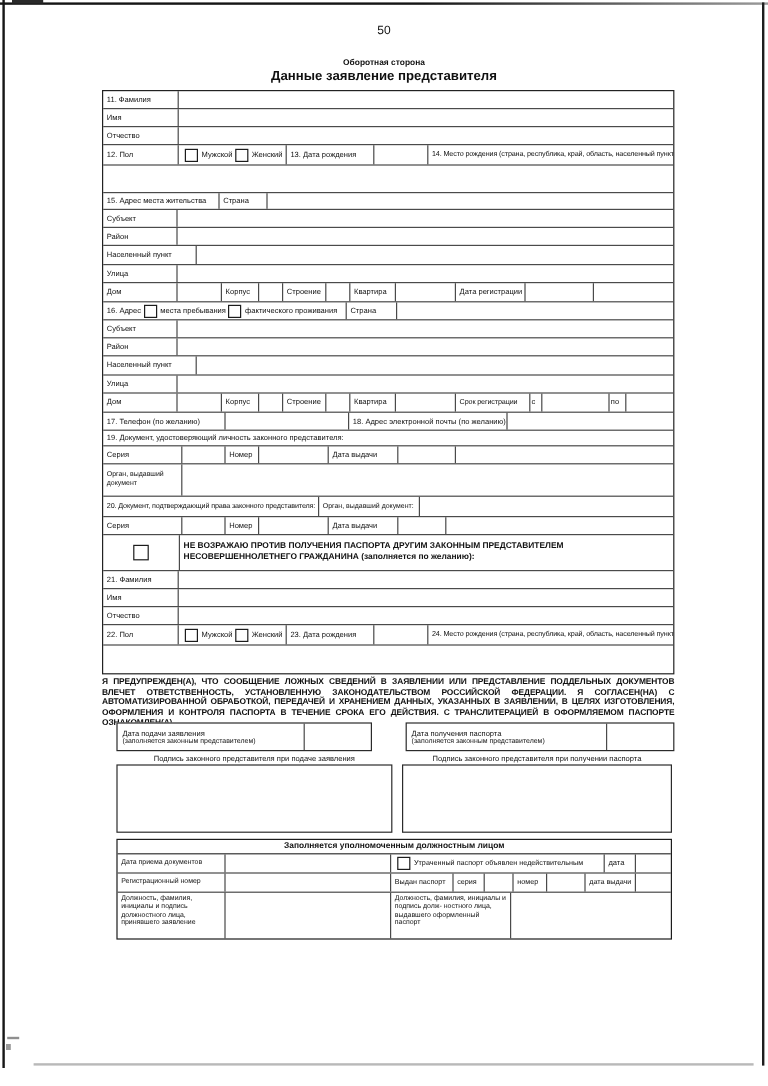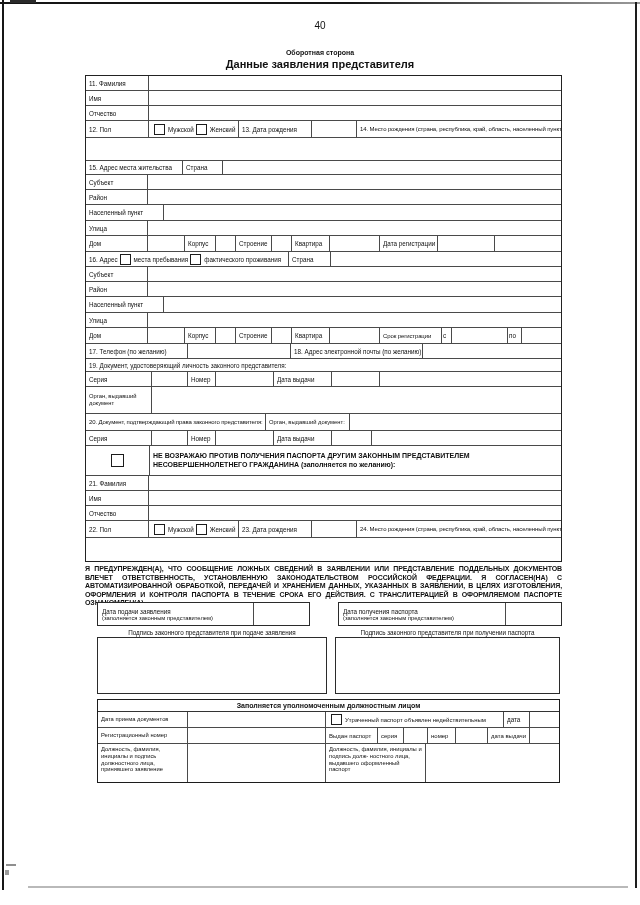--- a/index.html
+++ b/index.html
@@ -52,23 +52,23 @@
 
 <div class="page">
   <div class="b-top"></div>
   <div class="b-left"></div>
   <div class="b-right"></div>
   <div class="b-bottom"></div>
   <div class="speck1"></div>
   <div class="speck2"></div>
   <div class="speck3"></div>
 
-  <div class="pageno">40</div>
+  <div class="pageno">50</div>
   <div class="subtitle">Оборотная сторона</div>
-  <div class="title">Данные заявления представителя</div>
+  <div class="title">Данные заявление представителя</div>
 
   <div class="t">
 
     <div class="row" style="height:15px">
       <div class="c" style="width:63px">11. Фамилия</div>
       <div class="c grow"></div>
     </div>
     <div class="row" style="height:15px">
       <div class="c" style="width:63px">Имя</div>
       <div class="c grow"></div>

